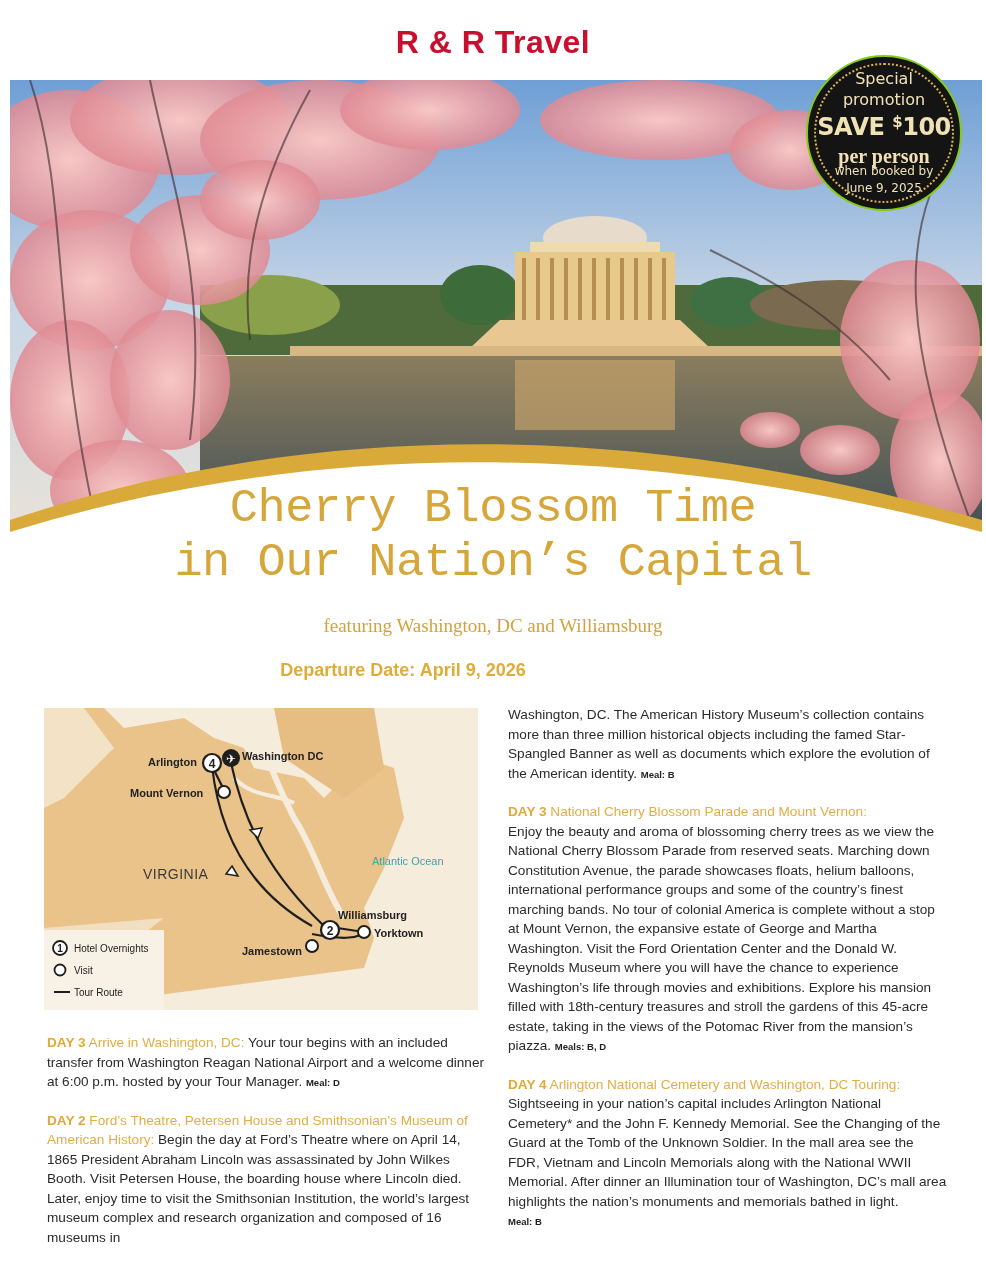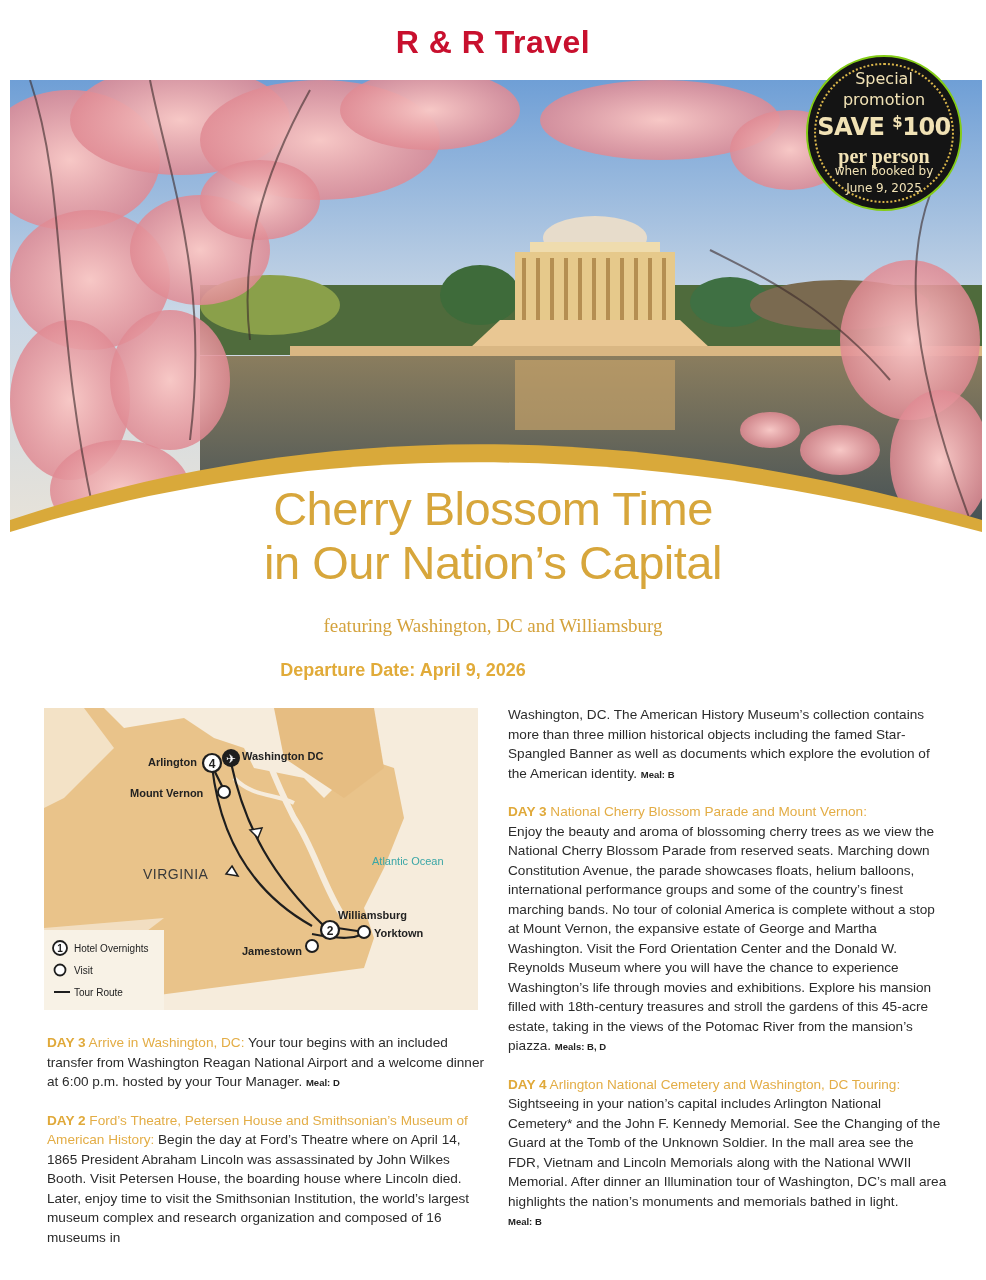--- a/index.html
+++ b/index.html
@@ -9,21 +9,21 @@
   .hero svg { display: block; }
   .promo { position: absolute; left: 806px; top: 55px; width: 156px; height: 156px; border-radius: 50%; background: #141414; border: 2px solid #84cc16; text-align: center; color: #f1e2b5; font-family: "DejaVu Sans", sans-serif; }
   .promo::before { content: ""; position: absolute; inset: 6px; border-radius: 50%; border: 2px dotted #d9b54a; }
   .promo .l1 { position: absolute; top: 12px; width: 100%; font-size: 16px; }
   .promo .l2 { position: absolute; top: 33px; width: 100%; font-size: 16px; }
   .promo .l3 { position: absolute; top: 56px; width: 100%; font-size: 24px; font-weight: bold; letter-spacing: -0.5px; }
   .promo .l3 sup { font-size: 15px; vertical-align: 8px; }
   .promo .l4 { position: absolute; top: 88px; width: 100%; font-size: 20px; font-weight: bold; font-family: Liberation Serif, serif; }
   .promo .l5 { position: absolute; top: 107px; width: 100%; font-size: 12px; }
   .promo .l6 { position: absolute; top: 124px; width: 100%; font-size: 12px; }
-  .title { position: absolute; top: 482px; left: 0; width: 986px; text-align: center; font-family: Liberation Sans, sans-serif; color: #d7a63b; font-size: 47px; line-height: 54px; letter-spacing: -0.5px; }
+  .title { position: absolute; top: 482px; left: 0; width: 986px; text-align: center; font-family: Liberation Mono, monospace; color: #d7a63b; font-size: 47px; line-height: 54px; letter-spacing: -0.5px; }
   .subtitle { position: absolute; top: 615px; left: 0; width: 986px; text-align: center; font-family: "Liberation Serif", serif; color: #d4a23c; font-size: 19px; }
   .departure { position: absolute; top: 660px; left: 0; width: 806px; text-align: center; font-weight: bold; color: #e1ab39; font-size: 18px; }
   .map { position: absolute; left: 44px; top: 708px; width: 434px; height: 302px; overflow: hidden; background: #f4e6cd; }
   .col { position: absolute; font-size: 13.6px; line-height: 19.5px; color: #2b2b2b; }
   .col p { margin-bottom: 18px; }
   .day { color: #e0a93a; font-weight: bold; }
   .dayt { color: #e3ad46; text-align: right; }
   .meal { font-size: 9.5px; font-weight: bold; color: #222; }
   .left-col { left: 47px; top: 1033px; width: 440px; }
   .right-col { left: 508px; top: 705px; width: 440px; }

